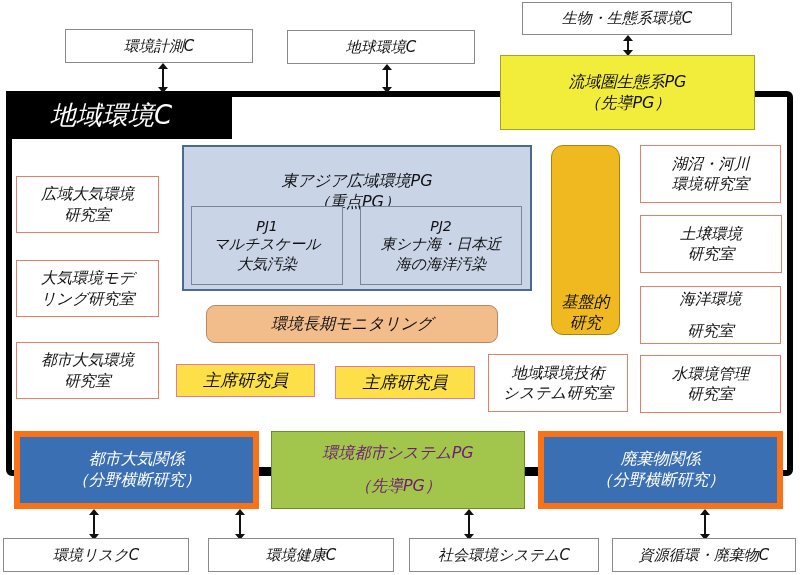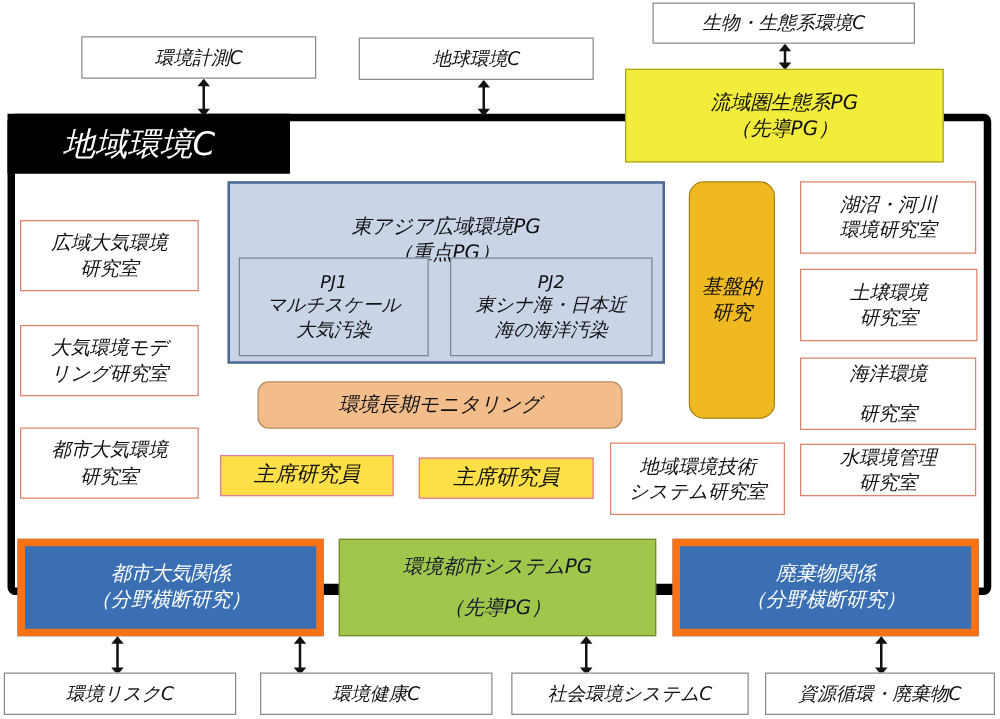--- a/index.html
+++ b/index.html
@@ -12,21 +12,21 @@
   .title-bar { background:#000; color:#fff; font-size:26px; display:flex; align-items:center; padding-left:44px; }
   .center { display:flex; flex-direction:column; align-items:center; justify-content:center; text-align:center; line-height:1.3; }
   .lab { background:#fff; border:1.5px solid #e0826a; font-size:15.5px; }
   .pink { background:#fde047; border:1.5px solid #e07aa3; font-size:17px; }
   .pg-yellow { background:#f1ed3a; border:1px solid #a7a321; font-size:16px; }
   .pg-blue-light { background:#c9d4e7; border:2px solid #4a6a91; font-size:16px; justify-content:flex-start; padding-top:24px; }
   .pj { background:#c9d4e7; border:1px solid #7a8696; font-size:15px; }
   .monitor { background:#f2bd8b; border:1px solid #b88a5e; border-radius:9px; font-size:16px; }
   .basic { background:#f0b91f; border:1px solid #a78412; border-radius:12px; font-size:16px; }
   .blue { background:#3a6fb3; border:6px solid #f97316; color:#fff; font-size:16px; }
-  .green { background:#a2c64b; border:1px solid #6f8c2a; color:#0f172a; font-size:16px;gap:12px; }
+  .green { background:#a2c64b; border:1px solid #6f8c2a; color:#701a75; font-size:16px;gap:12px; }
   .bar { background:#000; }
   .arrow { width:2px; background:#111; }
   .arrow::before, .arrow::after { content:""; position:absolute; left:-4px; border-left:5px solid transparent; border-right:5px solid transparent; }
   .arrow::before { top:-1px; border-bottom:6px solid #111; }
   .arrow::after { bottom:-1px; border-top:6px solid #111; }
 </style>
 </head>
 <body>
 
 <div class="abs frame" style="left:6px; top:91px; width:787px; height:385px;"></div>
@@ -79,38 +79,38 @@
 <div class="abs pj center" style="left:360px; top:206px; width:162px; height:79px;">
   <div style="font-size:14px;">PJ2</div>
   <div>東シナ海・日本近</div>
   <div>海の海洋汚染</div>
 </div>
 
 <div class="abs monitor center" style="left:206px; top:305px; width:292px; height:38px;">
   <div>環境長期モニタリング</div>
 </div>
 
-<div class="abs basic center" style="left:551px; top:145px; width:69px; height:190px;">
+<div class="abs basic center" style="left:551px; top:145px; width:69px; height:190px;justify-content:flex-end;">
   <div>基盤的</div>
   <div>研究</div>
 </div>
 
 <div class="abs lab center" style="left:640px; top:145px; width:141px; height:58px;">
   <div>湖沼・河川</div>
   <div>環境研究室</div>
 </div>
 <div class="abs lab center" style="left:640px; top:215px; width:142px; height:58px;">
   <div>土壌環境</div>
   <div>研究室</div>
 </div>
 <div class="abs lab center" style="left:640px; top:286px; width:141px; height:58px;gap:12px;">
   <div>海洋環境</div>
   <div>研究室</div>
 </div>
-<div class="abs lab center" style="left:640px; top:355px; width:141px; height:42px;">
+<div class="abs lab center" style="left:640px; top:355px; width:141px; height:58px;">
   <div>水環境管理</div>
   <div>研究室</div>
 </div>
 
 <div class="abs pink center" style="left:176px; top:364px; width:139px; height:33px;">
   <div>主席研究員</div>
 </div>
 <div class="abs pink center" style="left:335px; top:366px; width:140px; height:33px;">
   <div>主席研究員</div>
 </div>

